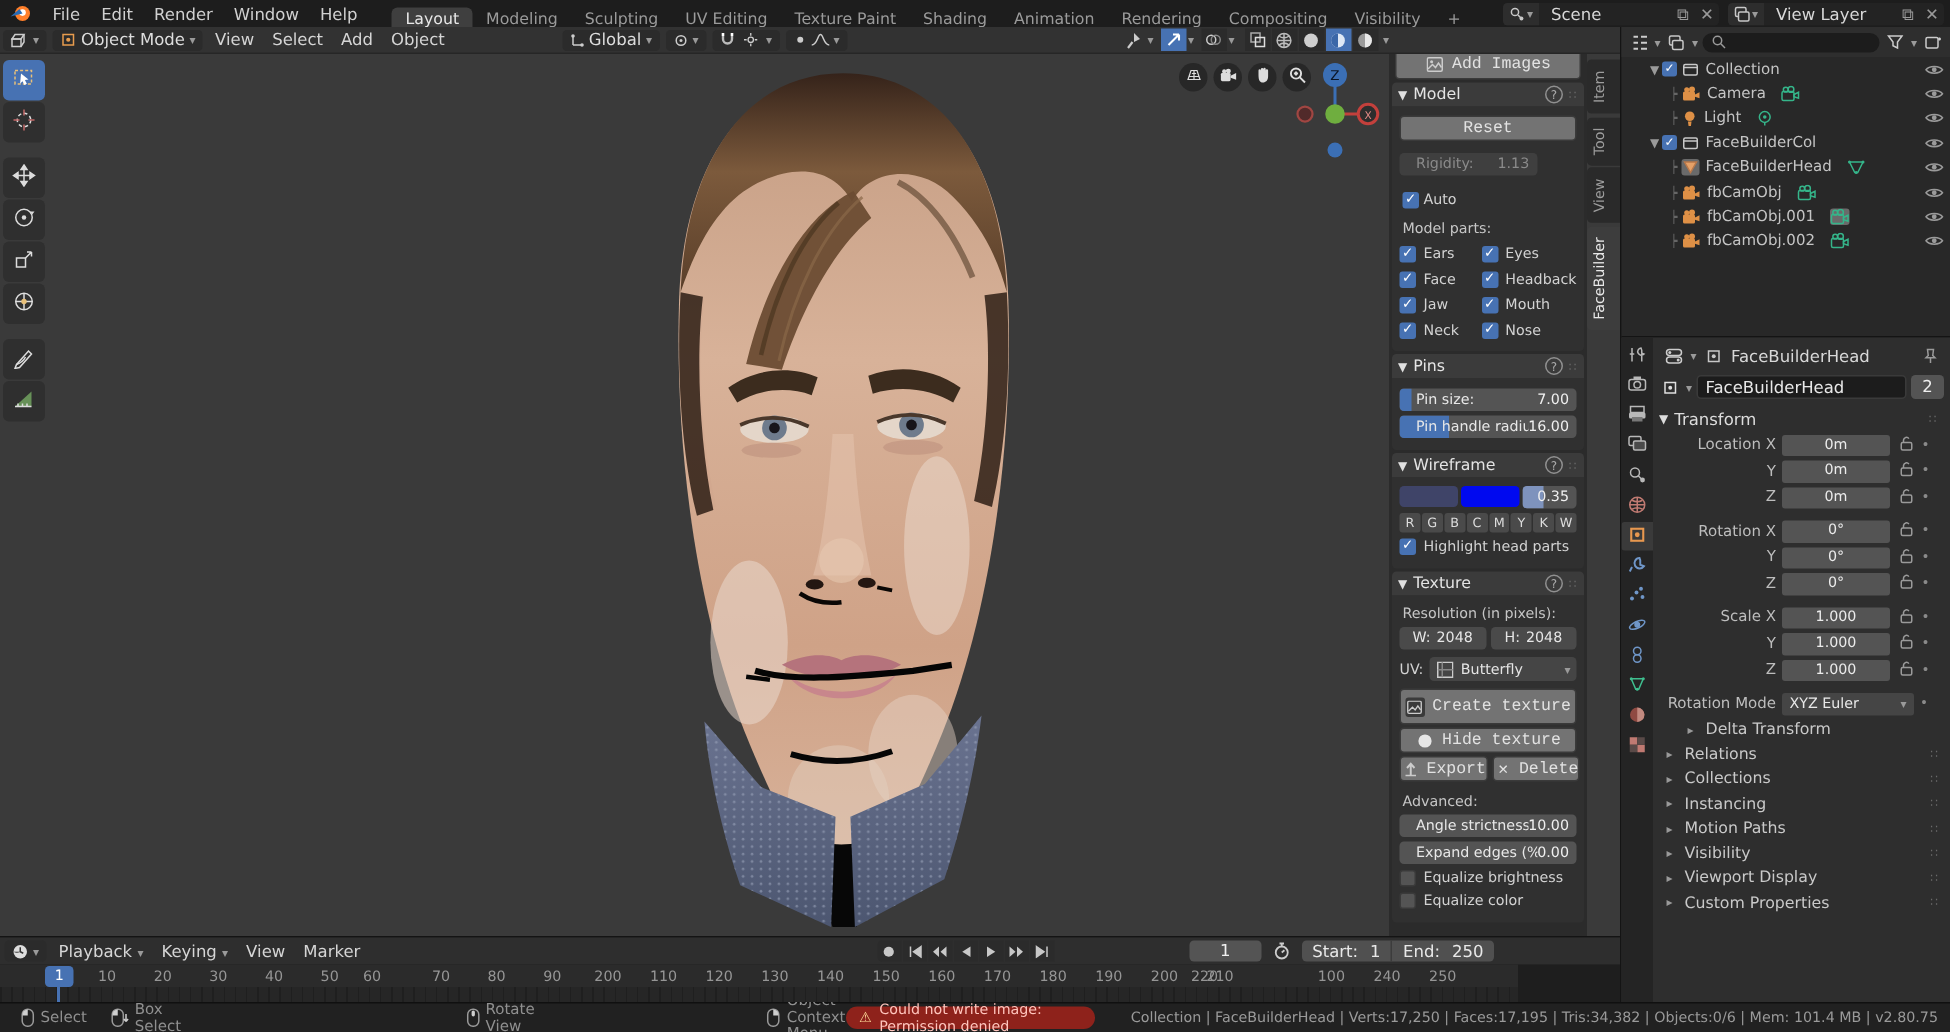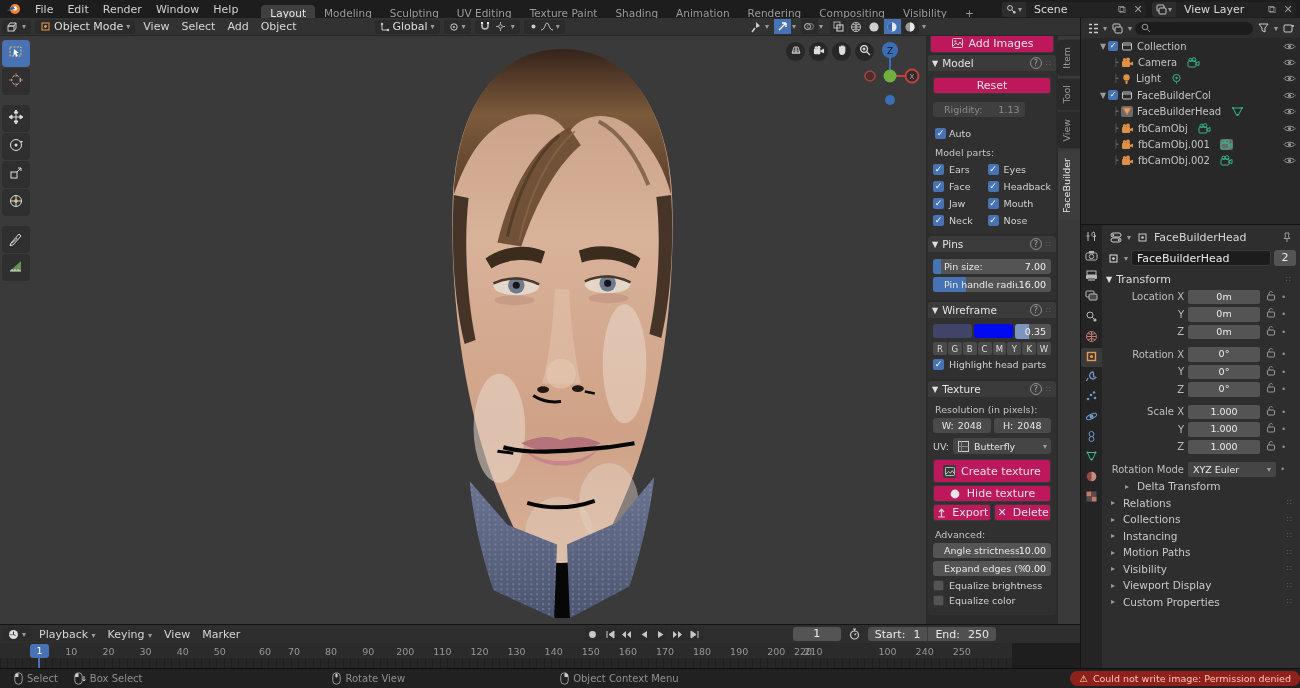--- a/index.html
+++ b/index.html
@@ -41,21 +41,21 @@
   .tool-btn.active { background:#4772b3; }
   .tool-gap { height:8px; }
 
   
   #nav-buttons { position:absolute; top:24px; left:786px; display:flex; gap:4px; z-index:20; }
   .nav-btn { width:19px; height:19px; border-radius:50%; background:#14141480; display:flex; align-items:center; justify-content:center; }
   #axis-gizmo { position:absolute; top:20px; left:862px; z-index:20; }
 
   
   #npanel { position:absolute; top:18px; right:22px; bottom:0; width:132px; background:#2a2a2aF2; z-index:25; overflow:hidden; padding:1px 2px; }
-  .fb-btn { background:#be185d; border:1px solid #3a3a3a; border-radius:3px; height:17px; display:flex; align-items:center; justify-content:center; color:#e2e2e2; margin:2px 2px; }
+  .fb-btn { background:#737373; border:1px solid #3a3a3a; border-radius:3px; height:17px; display:flex; align-items:center; justify-content:center; color:#e2e2e2; margin:2px 2px;font-family:Liberation Mono, monospace; }
   .fb-btn.tall { height:24px; }
   .section { margin:2px 0 1px; }
   .sec-head { background:#3b3b3b; border-radius:3px 3px 0 0; height:16px; display:flex; align-items:center; padding:0 4px; gap:4px; }
   .sec-head .arrow { font-size:8px; color:#e0e0e0; }
   .sec-head .title { color:#e4e4e4; flex:1; font-size:10.5px; }
   .sec-body { background:#303030; border-radius:0 0 3px 3px; padding:4px 3px 5px; }
   .q-ico { width:12px; height:12px; border-radius:50%; border:1px solid #909090; color:#aaa; font-size:8px; display:flex; align-items:center; justify-content:center; }
   .dots { color:#6a6a6a; font-size:8px; letter-spacing:1px; }
   .slider { position:relative; background:#545454; border-radius:3px; height:15px; margin:3px 2px; overflow:hidden; display:flex; align-items:center; }
   .slider .fill { position:absolute; left:0; top:0; bottom:0; background:#4772b3; }
@@ -796,21 +796,21 @@
       <div id="tl-ruler">
         <div id="tl-strip"></div>
         <div id="tl-overflow"></div>
         <div id="playhead">1</div>
         <div id="playhead-line"></div>
       <span class="tick-label" style="left: 71.39px;">10</span>
           <span class="tick-label" style="left: 108.49px;">20</span>
           <span class="tick-label" style="left: 145.59px;">30</span>
           <span class="tick-label" style="left: 182.69px;">40</span>
           <span class="tick-label" style="left: 219.79px;">50</span>
-          <span class="tick-label" style="left: 265px;">60</span>
+          <span class="tick-label" style="left: 248px;">60</span>
           <span class="tick-label" style="left: 293.99px;">70</span>
           <span class="tick-label" style="left: 331.09px;">80</span>
           <span class="tick-label" style="left: 368.19px;">90</span>
           <span class="tick-label" style="left: 405.29px;">200</span>
           <span class="tick-label" style="left: 442.39px;">110</span>
           <span class="tick-label" style="left: 479.49px;">120</span>
           <span class="tick-label" style="left: 516.59px;">130</span>
           <span class="tick-label" style="left: 553.69px;">140</span>
           <span class="tick-label" style="left: 590.79px;">150</span>
           <span class="tick-label" style="left: 627.89px;">160</span>
@@ -1385,13 +1385,14 @@
             <path d="M8 5 a3.5 3.5 0 0 0 -3.5 -4 v4z" fill="#cfcfcf"></path>
           </svg>
         </span>
         <span>Object Context Menu</span>
       </span>
     </div>
   <div id="status-error">
     <span style="color:#ffdc9a">⚠</span>
     <span>Could not write image: Permission denied</span>
   </div>
+  <div id="status-stats">Collection | FaceBuilderHead | Verts:17,250 | Faces:17,195 | Tris:34,382 | Objects:0/6 | Mem: 101.4 MB | v2.80.75</div>
 </div>
 
 </body></html>

